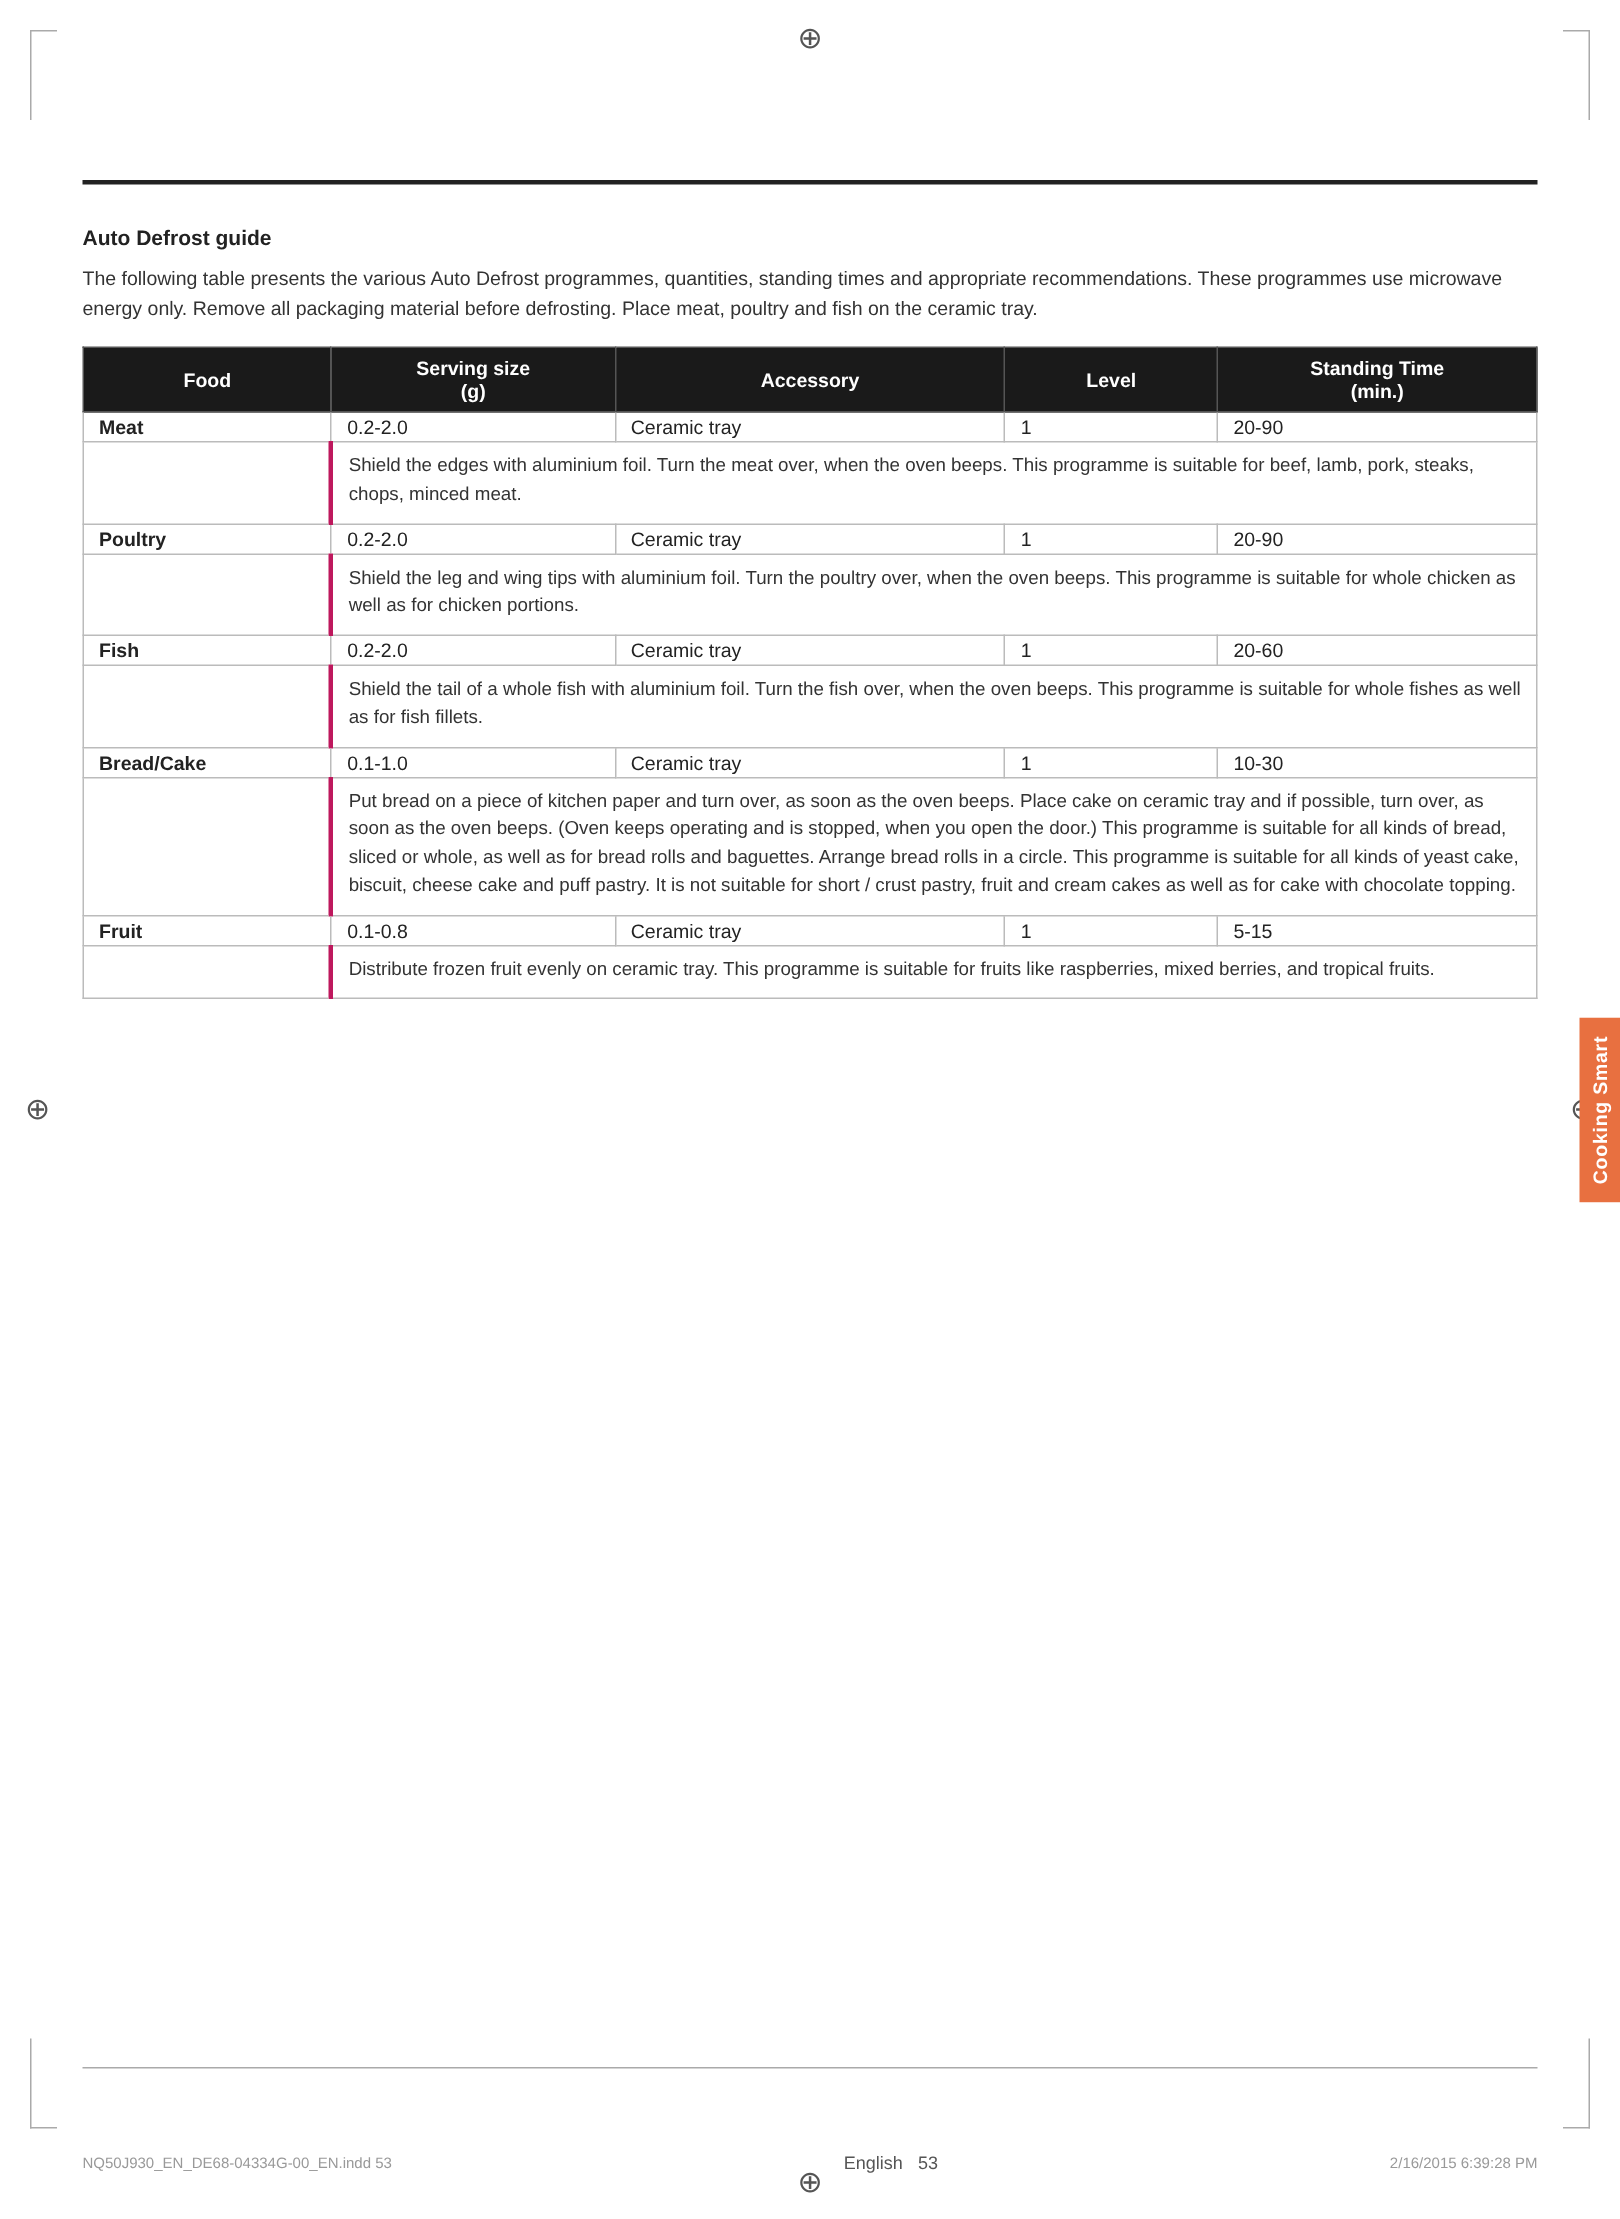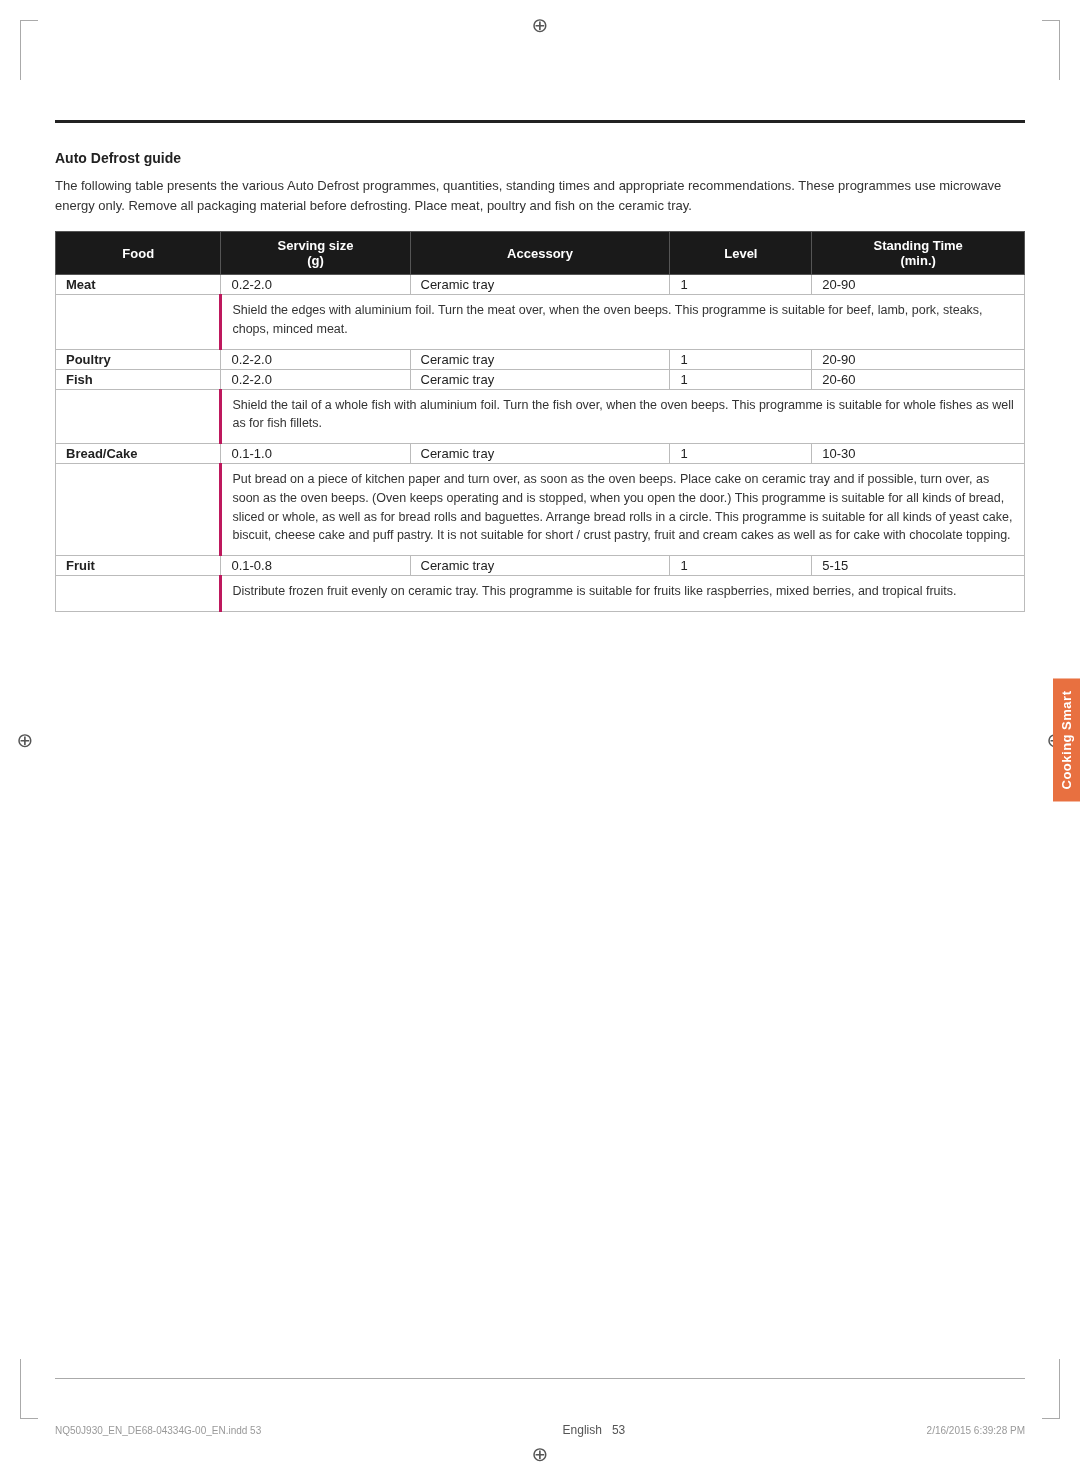--- a/index.html
+++ b/index.html
@@ -221,21 +221,21 @@
       padding: 6px 10px 10px 10px;
     }
 
     .note-row td.note-content {
       border-left: 3px solid #be185d;
     }
 
     
     .footer {
       position: absolute;
-      bottom: 42px;
+      bottom: 30px;
       left: 55px;
       right: 55px;
       display: flex;
       justify-content: space-between;
       align-items: center;
       font-size: 11px;
       color: #555;
     }
 
     .footer-file {
@@ -297,20 +297,24 @@
         <td></td>
         <td colspan="4" class="note-content">Shield the edges with aluminium foil. Turn the meat over, when the oven beeps. This programme is suitable for beef, lamb, pork, steaks, chops, minced meat.</td>
       </tr>
 
       <tr>
         <td class="food-name">Poultry</td>
         <td class="data-cell">0.2-2.0</td>
         <td class="data-cell">Ceramic tray</td>
         <td class="data-cell">1</td>
         <td class="data-cell">20-90</td>
+      </tr>
+      <tr class="note-row">
+        <td></td>
+        <td colspan="4" class="note-content">Shield the leg and wing tips with aluminium foil. Turn the poultry over, when the oven beeps. This programme is suitable for whole chicken as well as for chicken portions.</td>
       </tr>
 
       <tr>
         <td class="food-name">Fish</td>
         <td class="data-cell">0.2-2.0</td>
         <td class="data-cell">Ceramic tray</td>
         <td class="data-cell">1</td>
         <td class="data-cell">20-60</td>
       </tr>
       <tr class="note-row">

